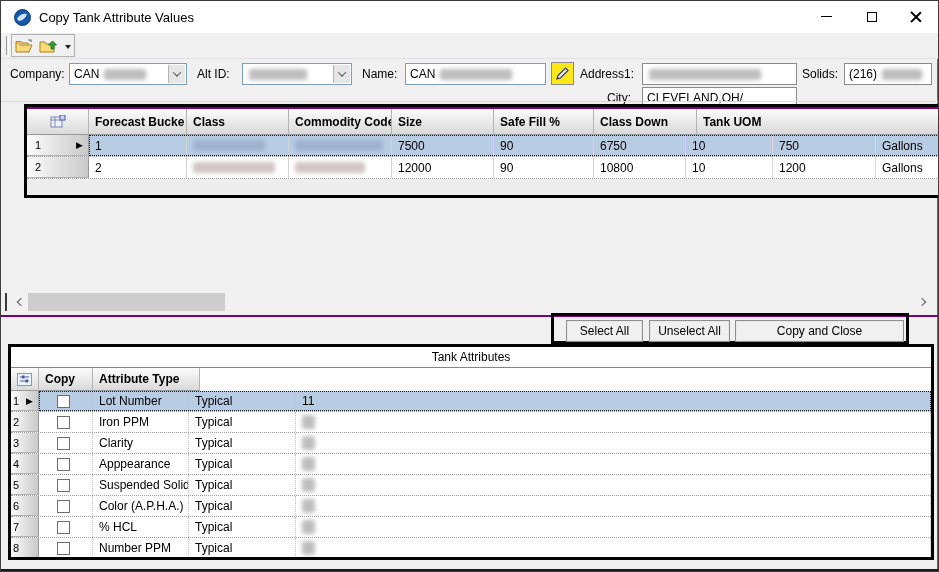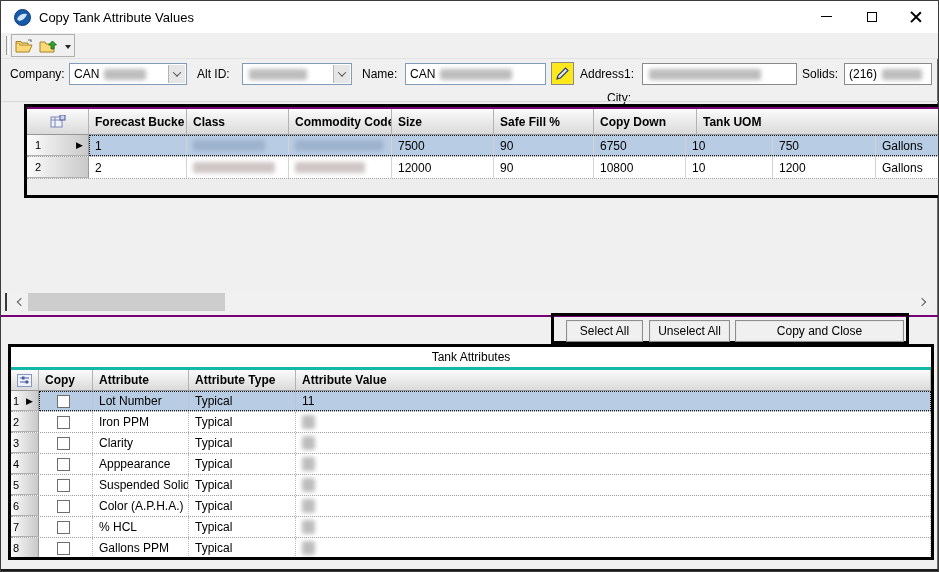--- a/index.html
+++ b/index.html
@@ -148,20 +148,23 @@
     <span class="blur" style="width:112px; margin-left:2px;"></span>
   </div>
 
   <div class="abs lbl" style="left:801px; top:62px;">Solids:</div>
   <div class="abs field" style="left:843px; top:62px; width:88px; border-color:#8a8a8a;">
     <span>(216)</span>
     <span class="blur" style="width:40px;"></span>
   </div>
 
   <div class="abs lbl" style="left:606px; top:86px;">City:</div>
+  <div class="abs field" style="left:641px; top:86px; width:155px; border-color:#8a8a8a;">
+    <span>CLEVELAND,OH/</span>
+  </div>
 
   <div class="abs" style="left:0; top:100px; width:937px; height:1px; background:#d9d9d9;"></div>
 
   <div class="abs annot" style="left:23px; top:103px; width:926px; height:94px; background:#ededed; overflow:hidden;">
     <div class="purple-line" style="width:100%; height:2px;"></div>
 
     <div class="grid-row" style="height:26px;">
       <div class="cell hdr-cell tc0" style="justify-content:center; padding-left:0;">
         <svg width="16" height="14" viewBox="0 0 16 14">
           <rect x="1" y="2" width="11" height="10" fill="#eef2fa" stroke="#7a86b8"></rect>
@@ -179,21 +182,21 @@
       <div class="cell hdr-cell tc3">
           <span>Commodity Code</span>
         </div>
       <div class="cell hdr-cell tc4">
           <span>Size</span>
         </div>
       <div class="cell hdr-cell tc5">
           <span>Safe Fill %</span>
         </div>
       <div class="cell hdr-cell tc8">
-          <span>Copy Down</span>
+          <span>Class Down</span>
         </div>
       <div class="cell hdr-cell tc9">
           <span>Tank UOM</span>
         </div>
     </div>
 
     <div class="grid-row dotted-sep" style="height:22px;">
       <div class="rowhdr tc0">
           <span>1</span>
           <span class="row-arrow">▶</span>
@@ -250,41 +253,35 @@
 
   <div class="abs annot" style="left:550px; top:312px; width:358px; height:31px;">
     <div class="btn" style="left:12px; width:77px;">Select All</div>
     <div class="btn" style="left:95px; width:81px;">Unselect All</div>
     <div class="btn" style="left:181px; width:169px;">Copy and Close</div>
   </div>
 
   <div class="abs annot" style="left:7px; top:343px; width:926px; height:216px; background:#fff; overflow:hidden;">
     <div class="caption">Tank Attributes</div>
 
-    <div class="grid-row" style="height:24px; border-top:3px solid #14b8a6;">
+    <div class="grid-row" style="height:24px; border-top:1px solid #14b8a6;">
       <div class="cell hdr-cell bc0" style="justify-content:center; padding-left:0;">
         <svg width="15" height="13" viewBox="0 0 15 13">
           <rect x="0.5" y="0.5" width="14" height="12" fill="#eef2fa" stroke="#8a94c0"></rect>
           <line x1="3" y1="4" x2="12" y2="4" stroke="#4a5a9a"></line>
           <line x1="3" y1="8" x2="12" y2="8" stroke="#4a5a9a"></line>
           <rect x="5" y="2.5" width="2.5" height="3" fill="#4a5a9a"></rect>
           <rect x="8.5" y="6.5" width="2.5" height="3" fill="#4a5a9a"></rect>
         </svg>
       </div>
       <div class="cell hdr-cell bc1">
           <span>Copy</span>
         </div>
-      <div class="cell hdr-cell bc2">
-          <span>Attribute</span>
-        </div>
       <div class="cell hdr-cell bc3">
           <span>Attribute Type</span>
-        </div>
-      <div class="cell hdr-cell bc4">
-          <span>Attribute Value</span>
         </div>
     </div>
 
     <div class="grid-row dotted-sep" style="height:21px;">
       <div class="rowhdr bc0" style="padding-left:2px;">
           <span>1</span>
           <span class="row-arrow">▶</span>
         </div>
       <div style="display:flex; flex:1;" class="sel focus-dotted">
         <div class="cell bcell bc1" style="padding-left:0;">
@@ -374,21 +371,21 @@
           <span class="blur" style="width:13px; height:14px; margin-left:0;"></span>
         </div>
     </div>
     <div class="grid-row dotted-sep" style="height:21px;">
       <div class="rowhdr bc0" style="padding-left:2px;">
           <span>8</span>
         </div>
       <div class="cell bcell bc1" style="padding-left:0;">
           <div class="checkbox"></div>
         </div>
-      <div class="cell bcell bc2">Gallons PPM</div>
+      <div class="cell bcell bc2">Number PPM</div>
       <div class="cell bcell bc3">Typical</div>
       <div class="cell bcell bc4">
           <span class="blur" style="width:13px; height:14px; margin-left:0;"></span>
         </div>
     </div>
   </div>
 
 </div>
 
 </body></html>

